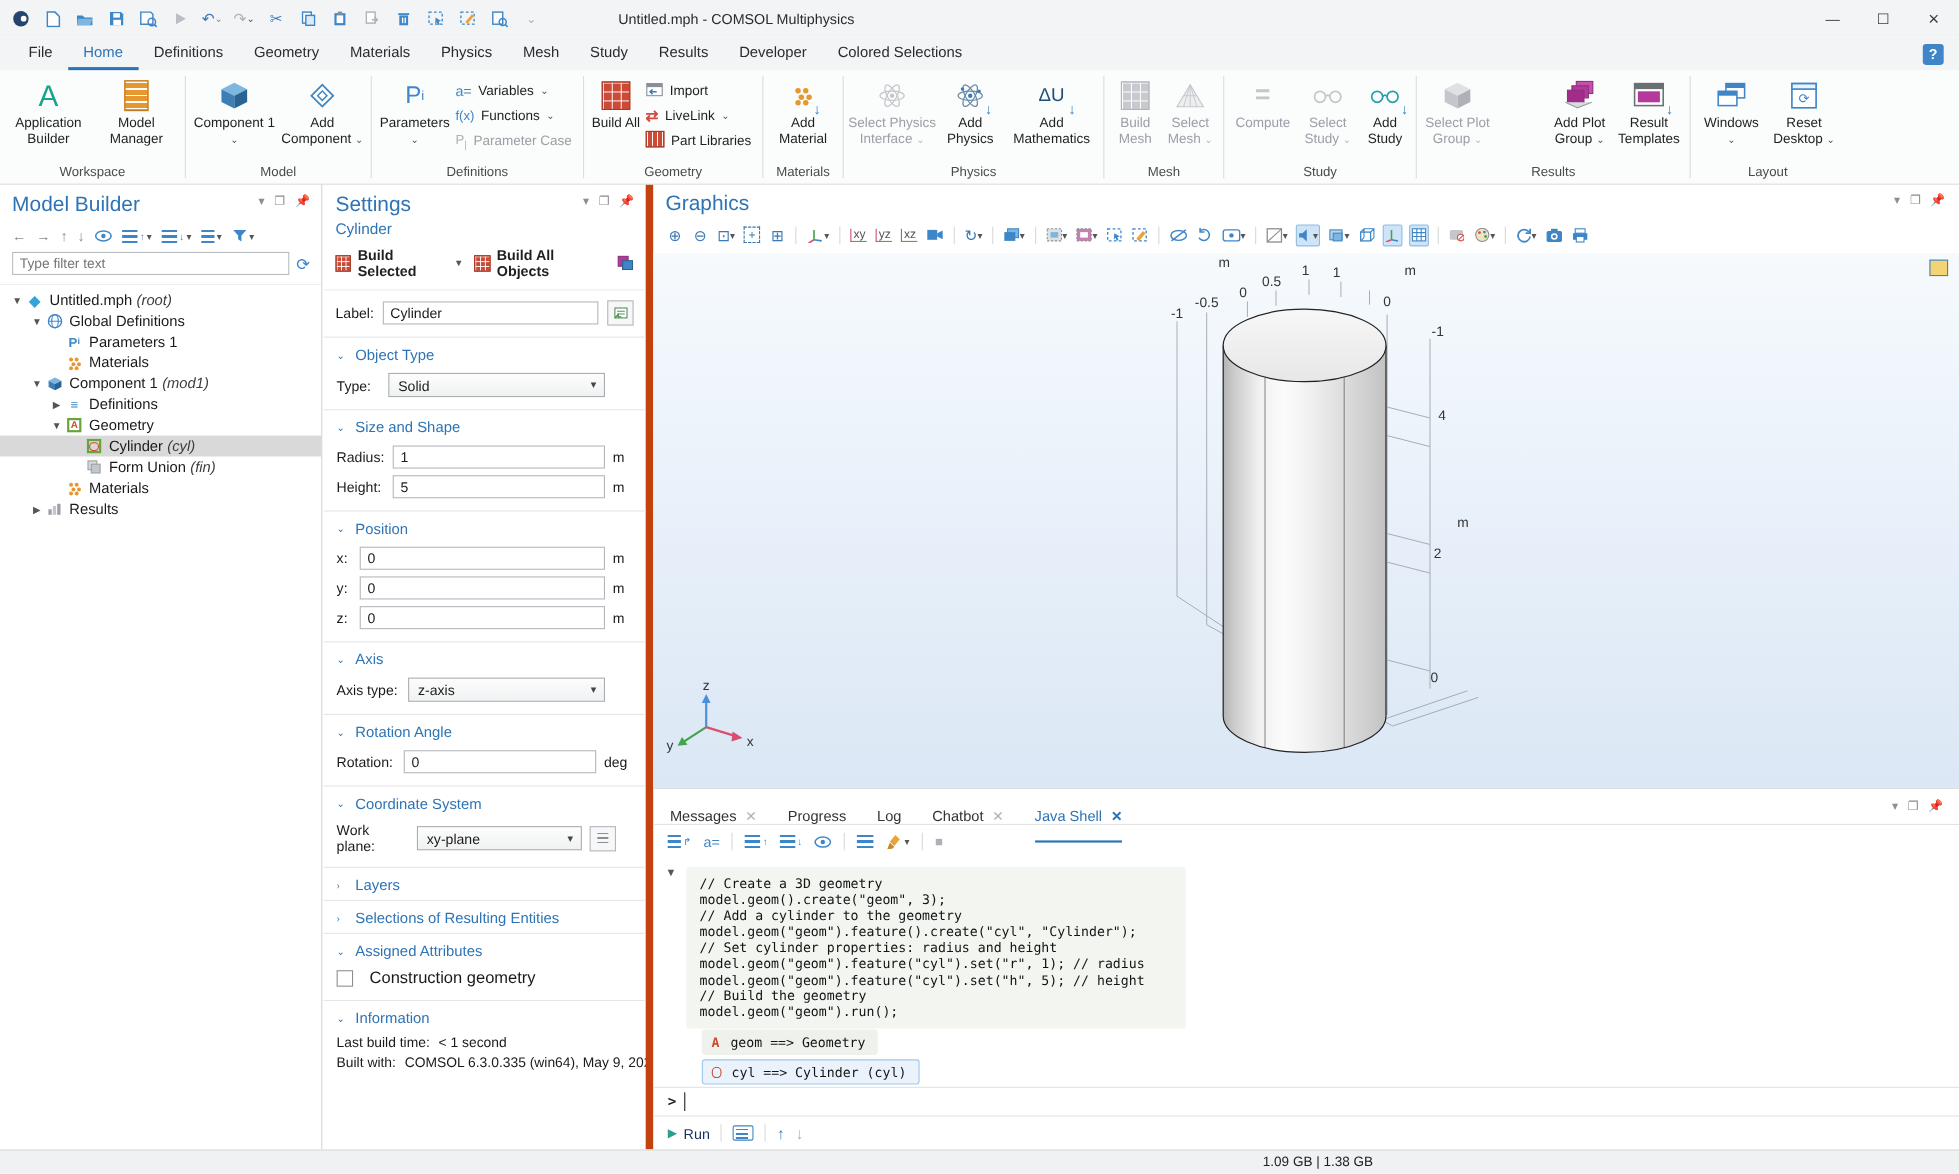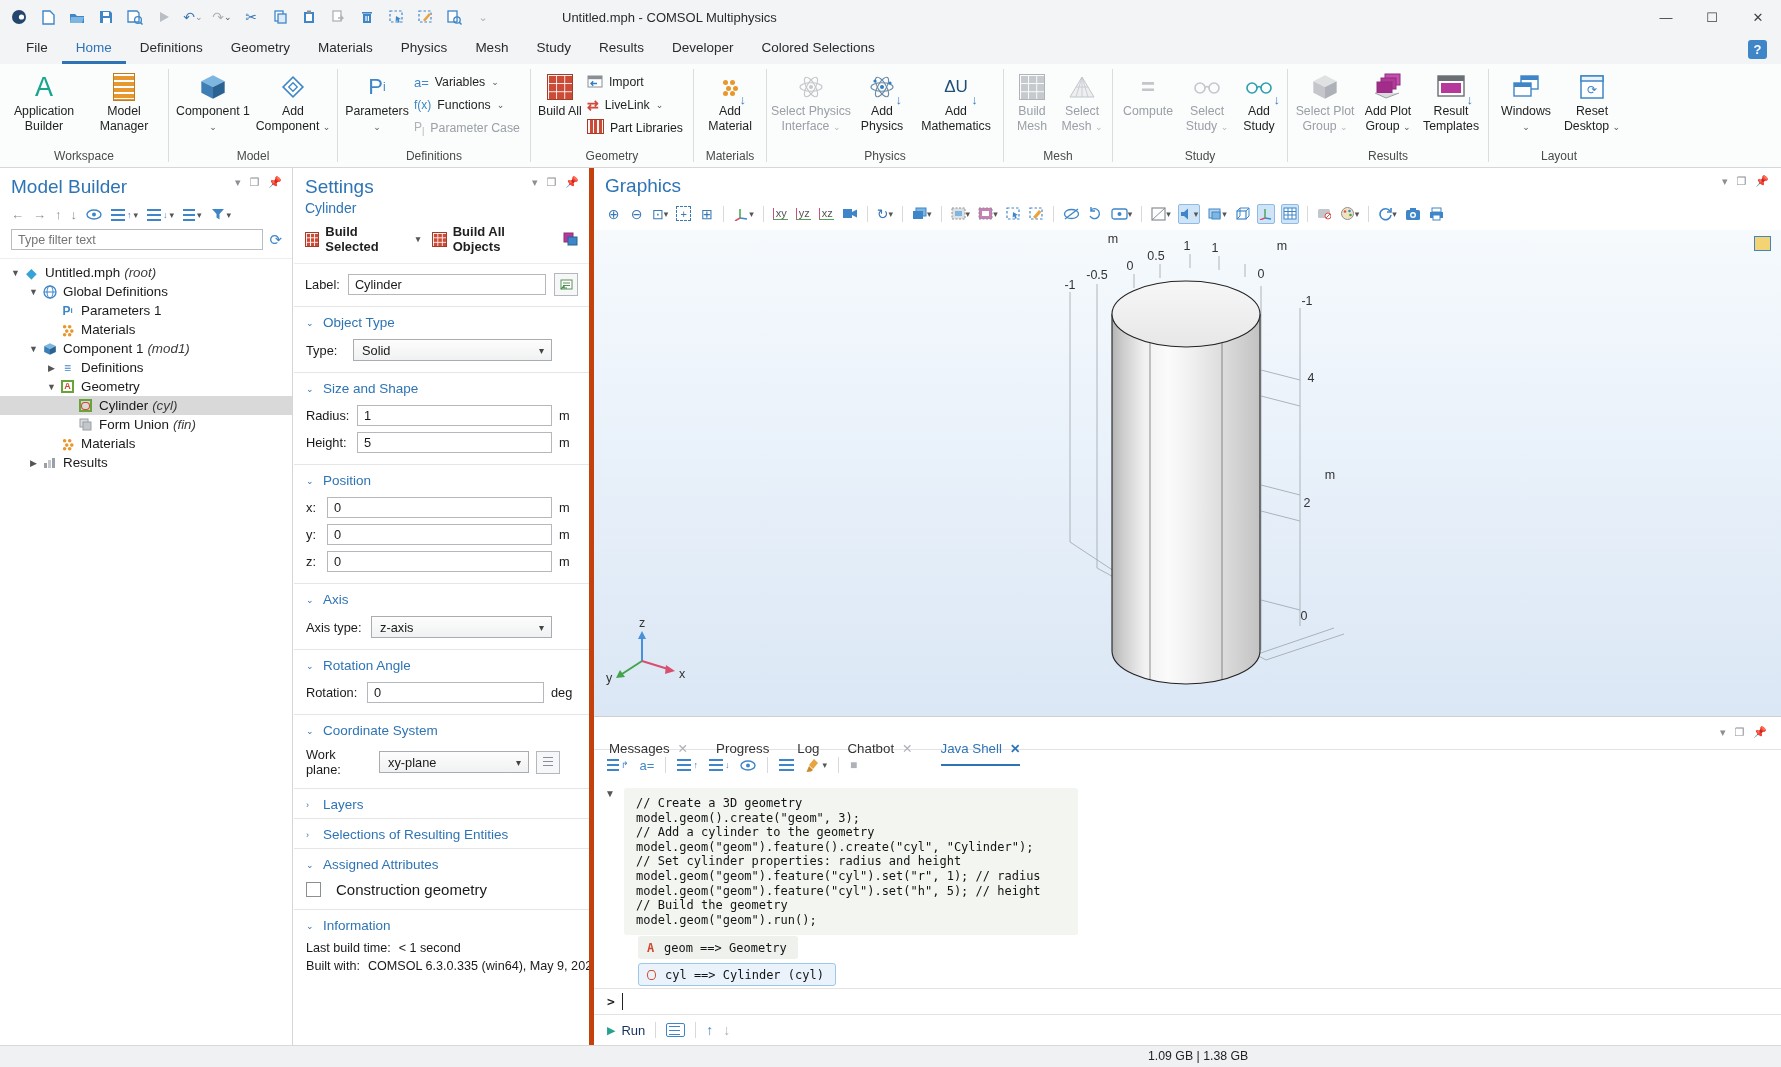--- a/index.html
+++ b/index.html
@@ -60,21 +60,21 @@
   .trow{display:flex;align-items:center;height:19px;padding-left:8px;white-space:nowrap;}
   .trow.selected{background:#d9d9d9;}
   .texp{width:15px;color:#555;font-size:9px;text-align:center;flex-shrink:0;}
   .tico{width:17px;height:16px;margin-right:5px;display:flex;align-items:center;justify-content:center;flex-shrink:0;}
   .tsuf{font-style:italic;color:#3c3c3c;margin-left:4px;}
   .ind1{padding-left:26px;} .ind2{padding-left:44px;} .ind3{padding-left:62px;}
   .geo-box{width:13px;height:13px;border:2px solid #67a43a;display:flex;align-items:center;justify-content:center;box-sizing:border-box;}
   .geo-A{color:#cf4a2e;font-weight:bold;font-size:9px;line-height:1;}
   .cyl-inner{width:7px;height:6px;border:1.5px solid #cf4a2e;border-radius:40%/50%;}
   
-  .set{position:absolute;left:294px;top:168px;width:300px;height:877px;background:#fff;border-right:5px solid #c2410c;box-sizing:border-box;overflow:hidden;}
+  .set{position:absolute;left:294px;top:168px;width:300px;height:877px;background:#fff;border-right:7px solid #c2410c;box-sizing:border-box;overflow:hidden;}
   .set-sub{color:#2e74b5;font-size:14px;padding:2px 11px 0;}
   .set-toolbar{display:flex;align-items:center;gap:12px;padding:8px 11px 9px;border-bottom:1px solid #ececec;font-size:13px;color:#1f1f1f;font-weight:bold;}
   .stb{display:flex;align-items:center;gap:6px;}
   .label-row{display:flex;align-items:center;gap:8px;padding:9px 11px 10px;}
   .tinput{flex:1;height:21px;border:1px solid #b4b8bc;padding:0 6px;font-size:12.8px;font-family:inherit;color:#1a1a1a;box-sizing:border-box;background:#fff;min-width:0;}
   .sq-btn{width:22px;height:21px;border:1px solid #b4b8bc;background:#f6f7f8;display:flex;align-items:center;justify-content:center;}
   .sect{border-top:1px solid #e6e6e6;padding-bottom:8px;}
   .sect.nopad{padding-bottom:0;}
   .sect-h{display:flex;align-items:center;gap:9px;color:#2e74b5;font-size:13.5px;padding:8px 12px 6px;}
   .sect-h .sx{font-size:9px;color:#2e74b5;width:8px;}
@@ -93,21 +93,21 @@
   .gi.gray{color:#8a8f94;}
   .gi.toggled{background:#cfe4f7;border:1px solid #8fbbe3;border-radius:2px;}
   .gsep{width:1px;height:16px;background:#d9d9d9;margin:0 2px;}
   .xyz{font-size:11px;color:#555;border-left:1.5px solid #c94f7c;border-bottom:1.5px solid #58a058;padding:0 1px 0 2px;line-height:11px;}
   .gfx-view{position:absolute;left:0;top:62px;width:1187px;height:486px;background:linear-gradient(180deg,#f6fafd 0%,#e9f1fa 45%,#dbe7f5 100%);}
   .scene{position:absolute;left:0;top:0;}
   .view-corner-icon{position:absolute;right:10px;top:6px;width:15px;height:13px;background:#f4d372;border:1px solid #3f86c8;}
   
   .console{position:absolute;left:594px;top:716px;width:1187px;height:329px;background:#fff;border-top:1px solid #cfcfcf;box-sizing:border-box;}
   .ctabs{display:flex;align-items:center;gap:28px;padding-left:15px;height:32px;border-bottom:1px solid #e3e3e3;position:relative;}
-  .ctab{display:flex;gap:8px;align-items:center;font-size:13.3px;color:#333;height:32px;box-sizing:border-box;border-bottom:2.5px solid transparent;margin-top:33px;}
+  .ctab{display:flex;gap:8px;font-size:13.3px;color:#333;height:32px;box-sizing:border-box;border-bottom:2.5px solid transparent;margin-top:33px;}
   .ctab .x{color:#aeb2b8;font-size:12.5px;}
   .ctab.active{color:#2e74b5;border-bottom-color:#2e74b5;}
   .ctab.active .x{color:#2e74b5;font-weight:bold;}
   .con-toolbar{display:flex;gap:11px;align-items:center;height:30px;padding-left:13px;color:#3b79b5;font-size:13px;}
   .cti{display:flex;align-items:center;gap:2px;position:relative;}
   .shell{position:absolute;left:0;top:63px;right:0;bottom:58px;}
   .exp-caret{position:absolute;left:11px;top:8px;color:#555;font-size:10px;}
   .codeblock{position:absolute;left:30px;top:8px;width:430px;background:#f3f5f1;border-radius:3px;padding:8px 12px;font-family:"DejaVu Sans Mono",monospace;font-size:12px;line-height:14.6px;color:#141414;white-space:pre;}
   .chip{position:absolute;left:44px;display:flex;align-items:center;gap:7px;height:23px;padding:0 11px 0 6px;font-family:"DejaVu Sans Mono",monospace;font-size:12px;background:#eef1ec;border-radius:3px;color:#141414;box-sizing:border-box;}
   .chip.hl{background:#eaf3fb;border:1px solid #9ec7e8;}
@@ -459,21 +459,21 @@
       <div class="rbtn disabled" style="width:66px;">
         <span class="ric">
             <svg width="28" height="28" viewBox="0 0 24 24">
               <polygon points="12,2 22,7 12,12 2,7" fill="#dfe1e3"></polygon>
               <polygon points="2,7 12,12 12,22 2,17" fill="#c3c7cb"></polygon>
               <polygon points="22,7 12,12 12,22 22,17" fill="#aeb2b8"></polygon>
             </svg>
           </span>
         <span class="rlabel"><span>Select Plot Group</span> <span class="caret">⌄</span></span>
       </div>
-      <div class="rbtn" style="width:60px;">
+      <div class="rbtn" style="width:60px;margin-left:48px;">
         <span class="ric">
             <svg width="30" height="28">
               <rect x="12" y="1" width="15" height="11" fill="#c34fae" stroke="#8c2f7c"></rect>
               <rect x="8" y="5" width="15" height="11" fill="#b5399b" stroke="#8c2f7c"></rect>
               <rect x="4" y="9" width="15" height="11" fill="#a12c89" stroke="#8c2f7c"></rect>
               <path d="M2 20 l11 5 l13 -5" fill="#d9dbdd" stroke="#9aa0a6"></path>
             </svg>
           </span>
         <span class="rlabel"><span>Add Plot Group</span> <span class="caret">⌄</span></span>
       </div>

